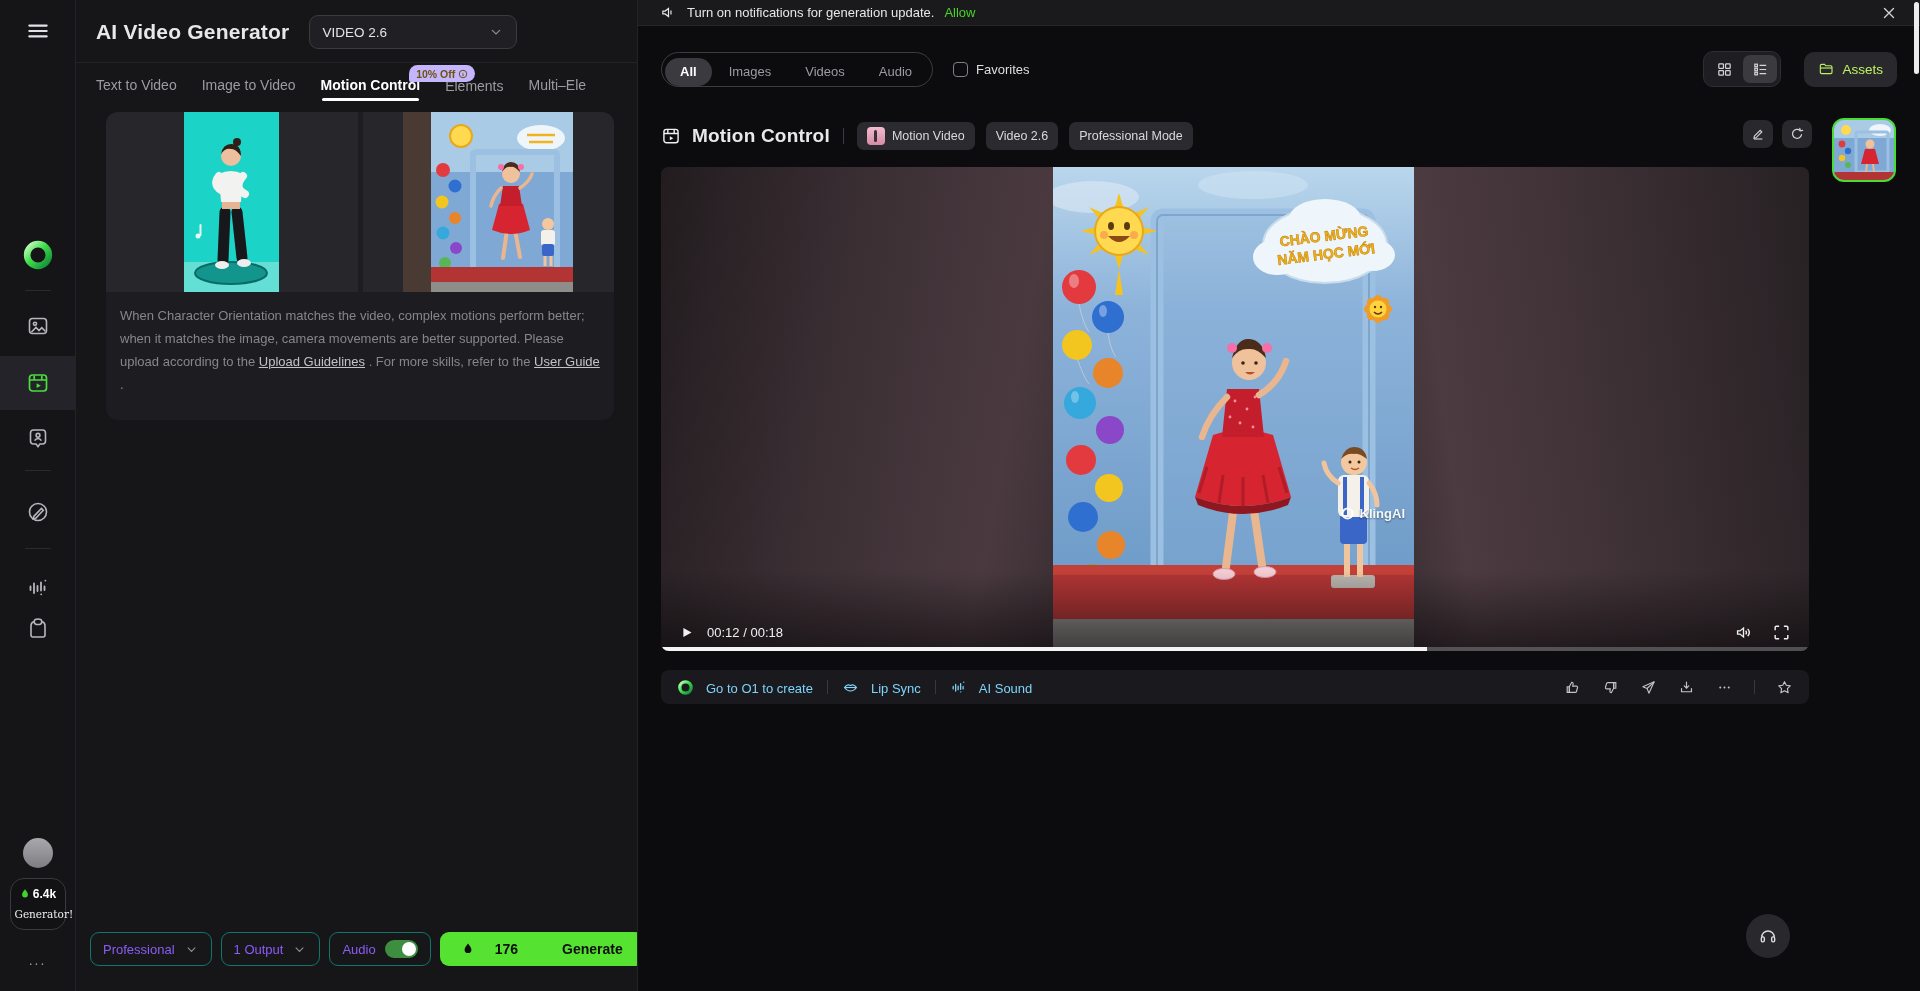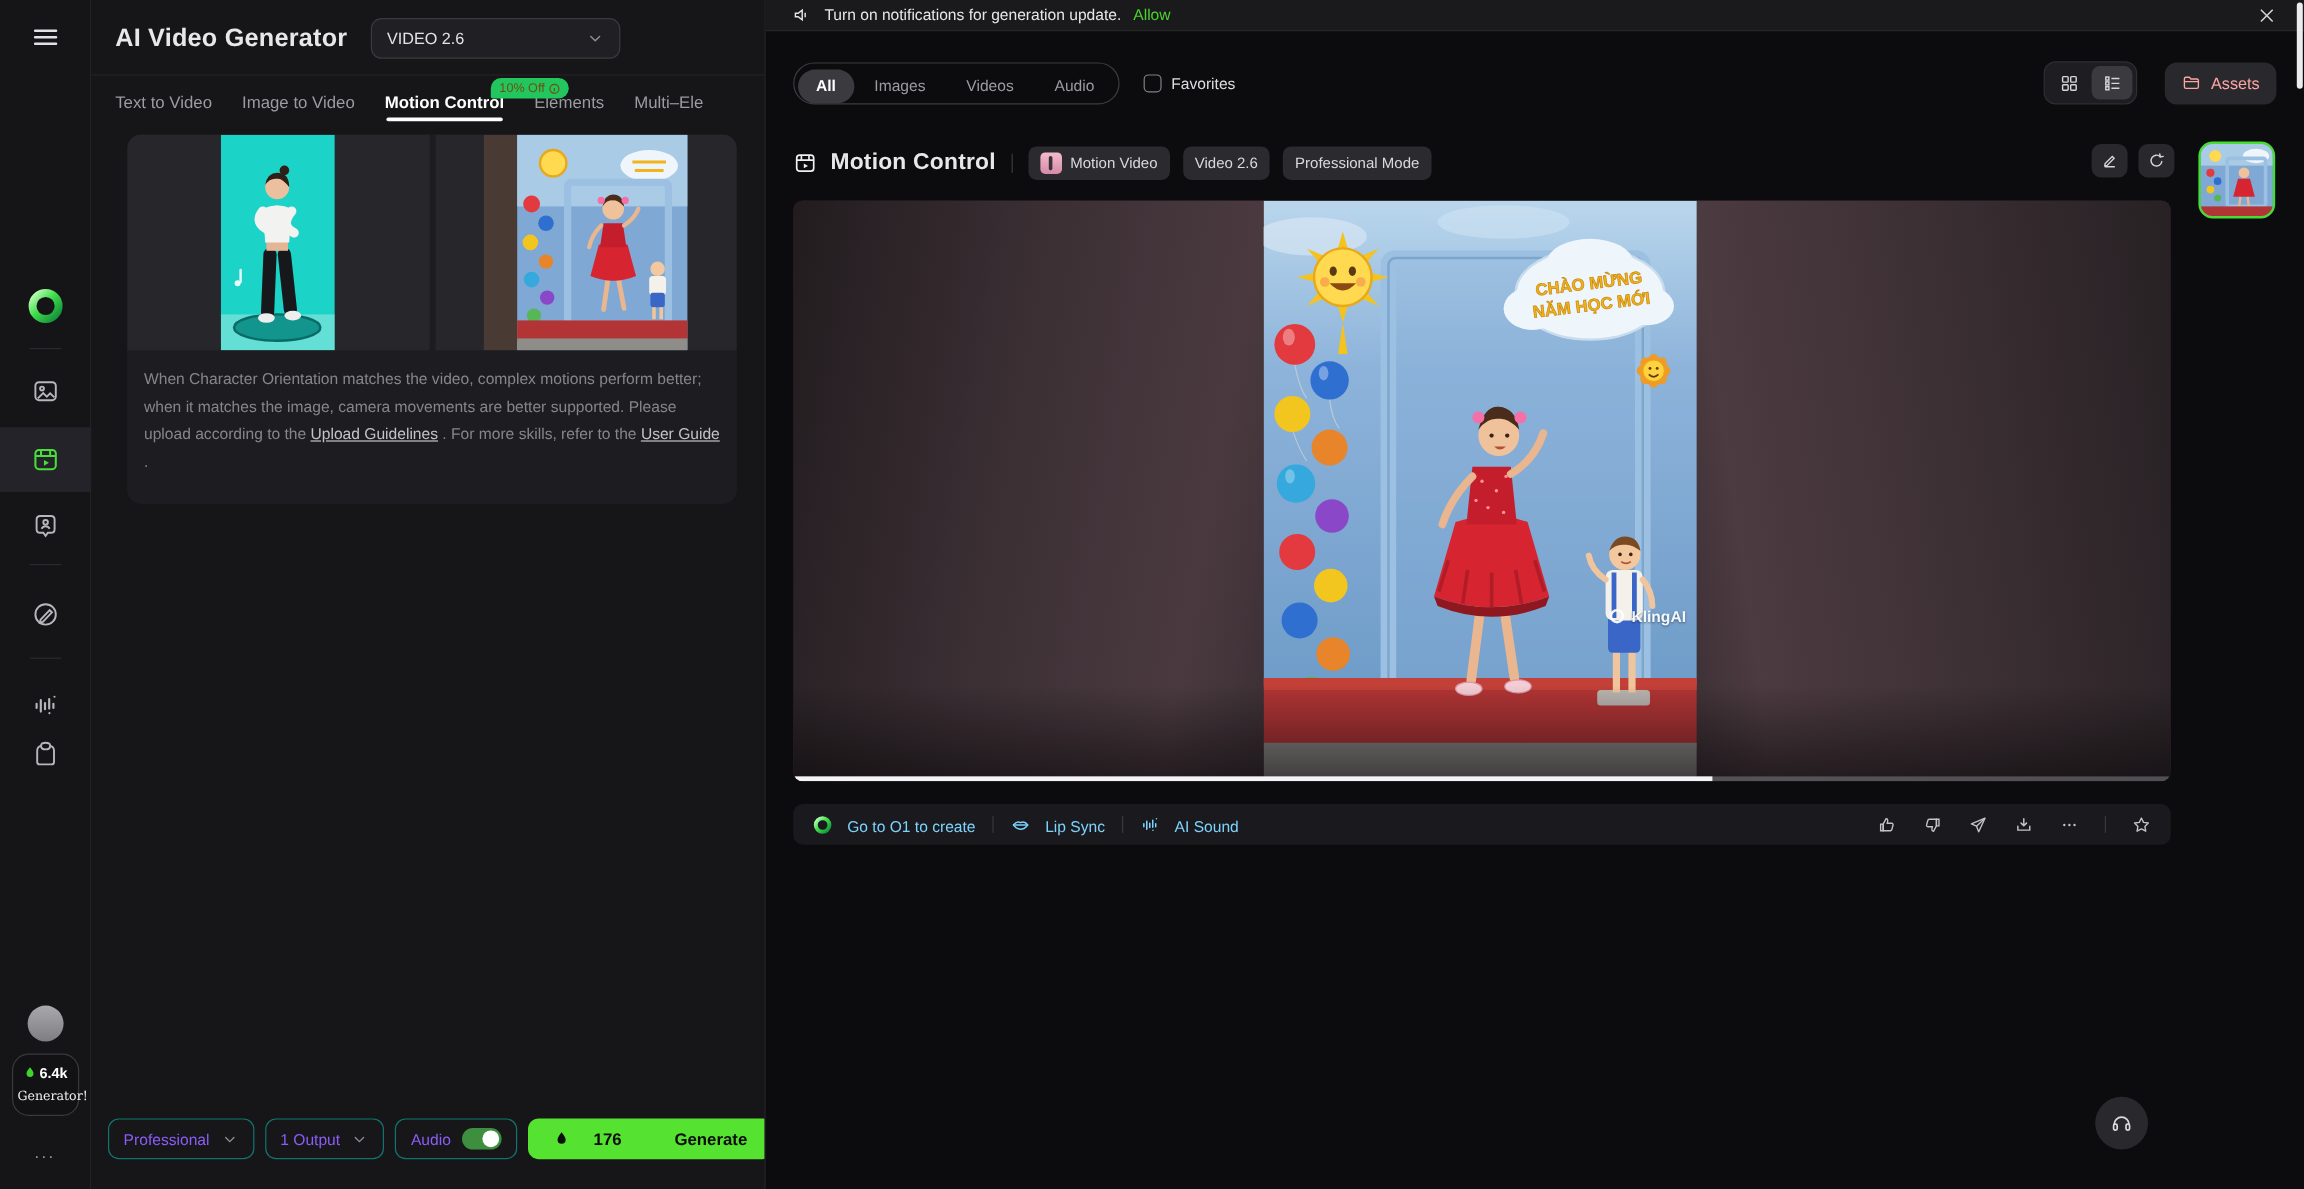--- a/index.html
+++ b/index.html
@@ -24,21 +24,21 @@
 .panel-head{display:flex;align-items:center;gap:20px;padding:15px 20px 13px}
 .panel-title{font-size:21px;font-weight:bold;letter-spacing:.2px;white-space:nowrap}
 .model-pill{display:flex;align-items:center;justify-content:space-between;width:208px;height:34px;background:#202024;border:1px solid #3a3a3f;border-radius:9px;padding:0 12px;font-size:13.5px;color:#e3e3e7;cursor:pointer}
 .model-pill .chev{width:16px;height:16px;color:#8d8d93}
 .panel-divider{height:1px;background:#232327}
 .tabs{display:flex;gap:25px;padding:14px 20px 0;white-space:nowrap}
 .tab{font-size:14px;color:#9b9ba1;padding-bottom:15px;position:relative;cursor:pointer}
 .tab.active{color:#fff;font-weight:bold}
 .tab.active::after{content:"";position:absolute;left:1px;right:1px;bottom:7px;height:3px;background:#fff;border-radius:2px}
 .tab-wrap{position:relative}
-.discount{position:absolute;top:-12px;left:-36px;background:#22c55e;color:#6b5310;font-size:10.5px;font-weight:normal;padding:2.5px 7px;border-radius:9px 9px 9px 2px;display:flex;gap:3px;align-items:center;white-space:nowrap;z-index:3}
+.discount{position:absolute;top:-12px;left:-36px;background:#c4b5fd;color:#6b5310;font-size:10.5px;font-weight:bold;padding:2.5px 7px;border-radius:9px 9px 9px 2px;display:flex;gap:3px;align-items:center;white-space:nowrap;z-index:3}
 .discount svg{width:10px;height:10px}
 .card{margin:4px 20px 0 30px;width:508px;background:#1d1d21;border-radius:12px;overflow:hidden}
 .thumb-row{display:flex;height:180px;gap:5px}
 .thumb-cell{flex:1;background:#27272b;display:flex;justify-content:center;align-items:center;overflow:hidden;cursor:pointer}
 .radio-row{display:flex;align-items:center;padding:11px 12px 6px;font-size:12.5px}
 .radio-item{display:flex;gap:7px;align-items:center;cursor:pointer}
 .radio-item.on{color:#ececef}
 .radio-item.off{color:#75757b}
 .radio-item.off .circle{width:14px;height:14px;border:1.5px solid #6a6a70;border-radius:50%}
 .radio-item+.radio-item{margin-left:22px}
@@ -58,21 +58,21 @@
 .filter-row{position:absolute;left:661px;top:51px;right:23px;display:flex;align-items:center}
 .seg{display:flex;align-items:flex-end;border:1px solid #3c3c41;border-radius:18px;height:35px;padding:0 3px}
 .seg-item{padding:0 17px;height:28px;line-height:28px;font-size:13px;color:#9b9ba1;border-radius:14px;cursor:pointer}
 .seg-item.active{background:#3a3a3f;color:#fff;font-weight:bold;padding:0 15px}
 .fav{display:flex;align-items:center;gap:8px;margin-left:20px;font-size:13px;color:#dedee2;cursor:pointer}
 .checkbox{width:15px;height:15px;border:1.5px solid #808086;border-radius:4px}
 .view-group{margin-left:auto;display:flex;background:#1e1e22;border:1px solid #2e2e33;border-radius:10px;padding:3px;gap:2px}
 .view-btn{width:34px;height:28px;display:flex;align-items:center;justify-content:center;border-radius:7px;color:#d6d6da;cursor:pointer}
 .view-btn.active{background:#3a3a3f}
 .view-btn svg{width:17px;height:17px}
-.assets-btn{margin-left:23px;height:35px;background:#29292d;border-radius:10px;display:flex;align-items:center;gap:8px;padding:0 14px;font-size:13.5px;color:#fca5a5;cursor:pointer}
+.assets-btn{margin-left:23px;height:35px;background:#29292d;border-radius:10px;display:flex;align-items:center;gap:8px;padding:0 14px;font-size:13.5px;color:#bef264;cursor:pointer}
 .assets-btn svg{width:16px;height:16px}
 .result-head{position:absolute;left:661px;top:122px;display:flex;align-items:center;gap:11px}
 .rh-icon{width:20px;height:20px;color:#f0f0f3}
 .rh-title{font-size:19px;font-weight:bold;letter-spacing:.2px}
 .rh-sep{width:1px;height:16px;background:#3a3a3f;margin:0 2px}
 .badge{height:28px;background:#2b2b2f;border-radius:7px;display:flex;align-items:center;gap:7px;padding:0 10px;font-size:12.5px;color:#d9d9dd;cursor:pointer}
 .badge-thumb{width:18px;height:18px;border-radius:4px;background:linear-gradient(180deg,#f2bccd,#d78aa7);position:relative}
 .badge-thumb::after{content:"";position:absolute;left:7.5px;top:3px;width:3px;height:12px;background:#3a3038;border-radius:2px}
 .head-btns{position:absolute;top:120px;left:1743px;display:flex;gap:9px}
 .icon-btn{width:30px;height:28px;background:#29292d;border-radius:8px;display:flex;align-items:center;justify-content:center;color:#d6d6da;cursor:pointer}
@@ -531,20 +531,41 @@
       </g>
     </svg>
   </div>
   <div class="player-grad"></div>
   <div class="watermark">
     <svg viewBox="0 0 24 24">
         <circle cx="12" cy="12" r="8" fill="none" stroke="#fff" stroke-width="3.4"></circle>
       </svg>
     <span>KlingAI</span>
   </div>
+  <div class="player-ctrl">
+    <span class="play">
+      <svg viewBox="0 0 24 24" fill="currentColor">
+          <path d="M7 4.8l13 7.2-13 7.2z"></path>
+        </svg>
+    </span>
+    <span>
+      <span>00:12</span>
+      <span>/</span>
+      <span>00:18</span>
+    </span>
+    <span class="p-right">
+      <svg viewBox="0 0 24 24" fill="none" stroke="currentColor" stroke-width="1.7">
+          <path d="M4.5 10v4h3l4.5 3.6V6.4L7.5 10z"></path>
+          <path d="M14.8 9.6a3.8 3.8 0 0 1 0 4.8M17.3 7.4a7 7 0 0 1 0 9.2"></path>
+        </svg>
+      <svg viewBox="0 0 24 24" fill="none" stroke="currentColor" stroke-width="1.8">
+          <path d="M4 9V5.5C4 4.7 4.7 4 5.5 4H9M15 4h3.5c.8 0 1.5.7 1.5 1.5V9M20 15v3.5c0 .8-.7 1.5-1.5 1.5H15M9 20H5.5C4.7 20 4 19.3 4 18.5V15"></path>
+        </svg>
+    </span>
+  </div>
   <div class="progress">
     <div class="progress-fill" style="width: 66.7%;"></div>
   </div>
 </div>
 
 <div class="action-bar">
   <span class="ab-item">
     <svg viewBox="0 0 36 36">
         <defs>
           <linearGradient id="gO1" x1="0" y1="0" x2="1" y2="1">

